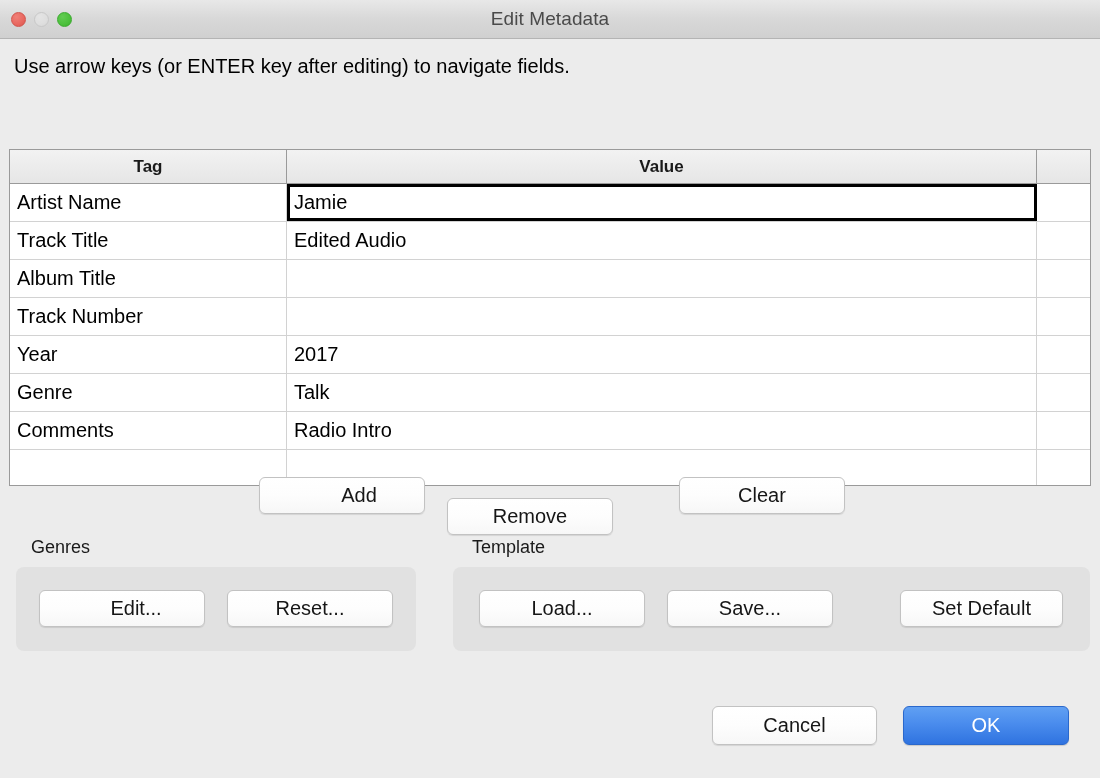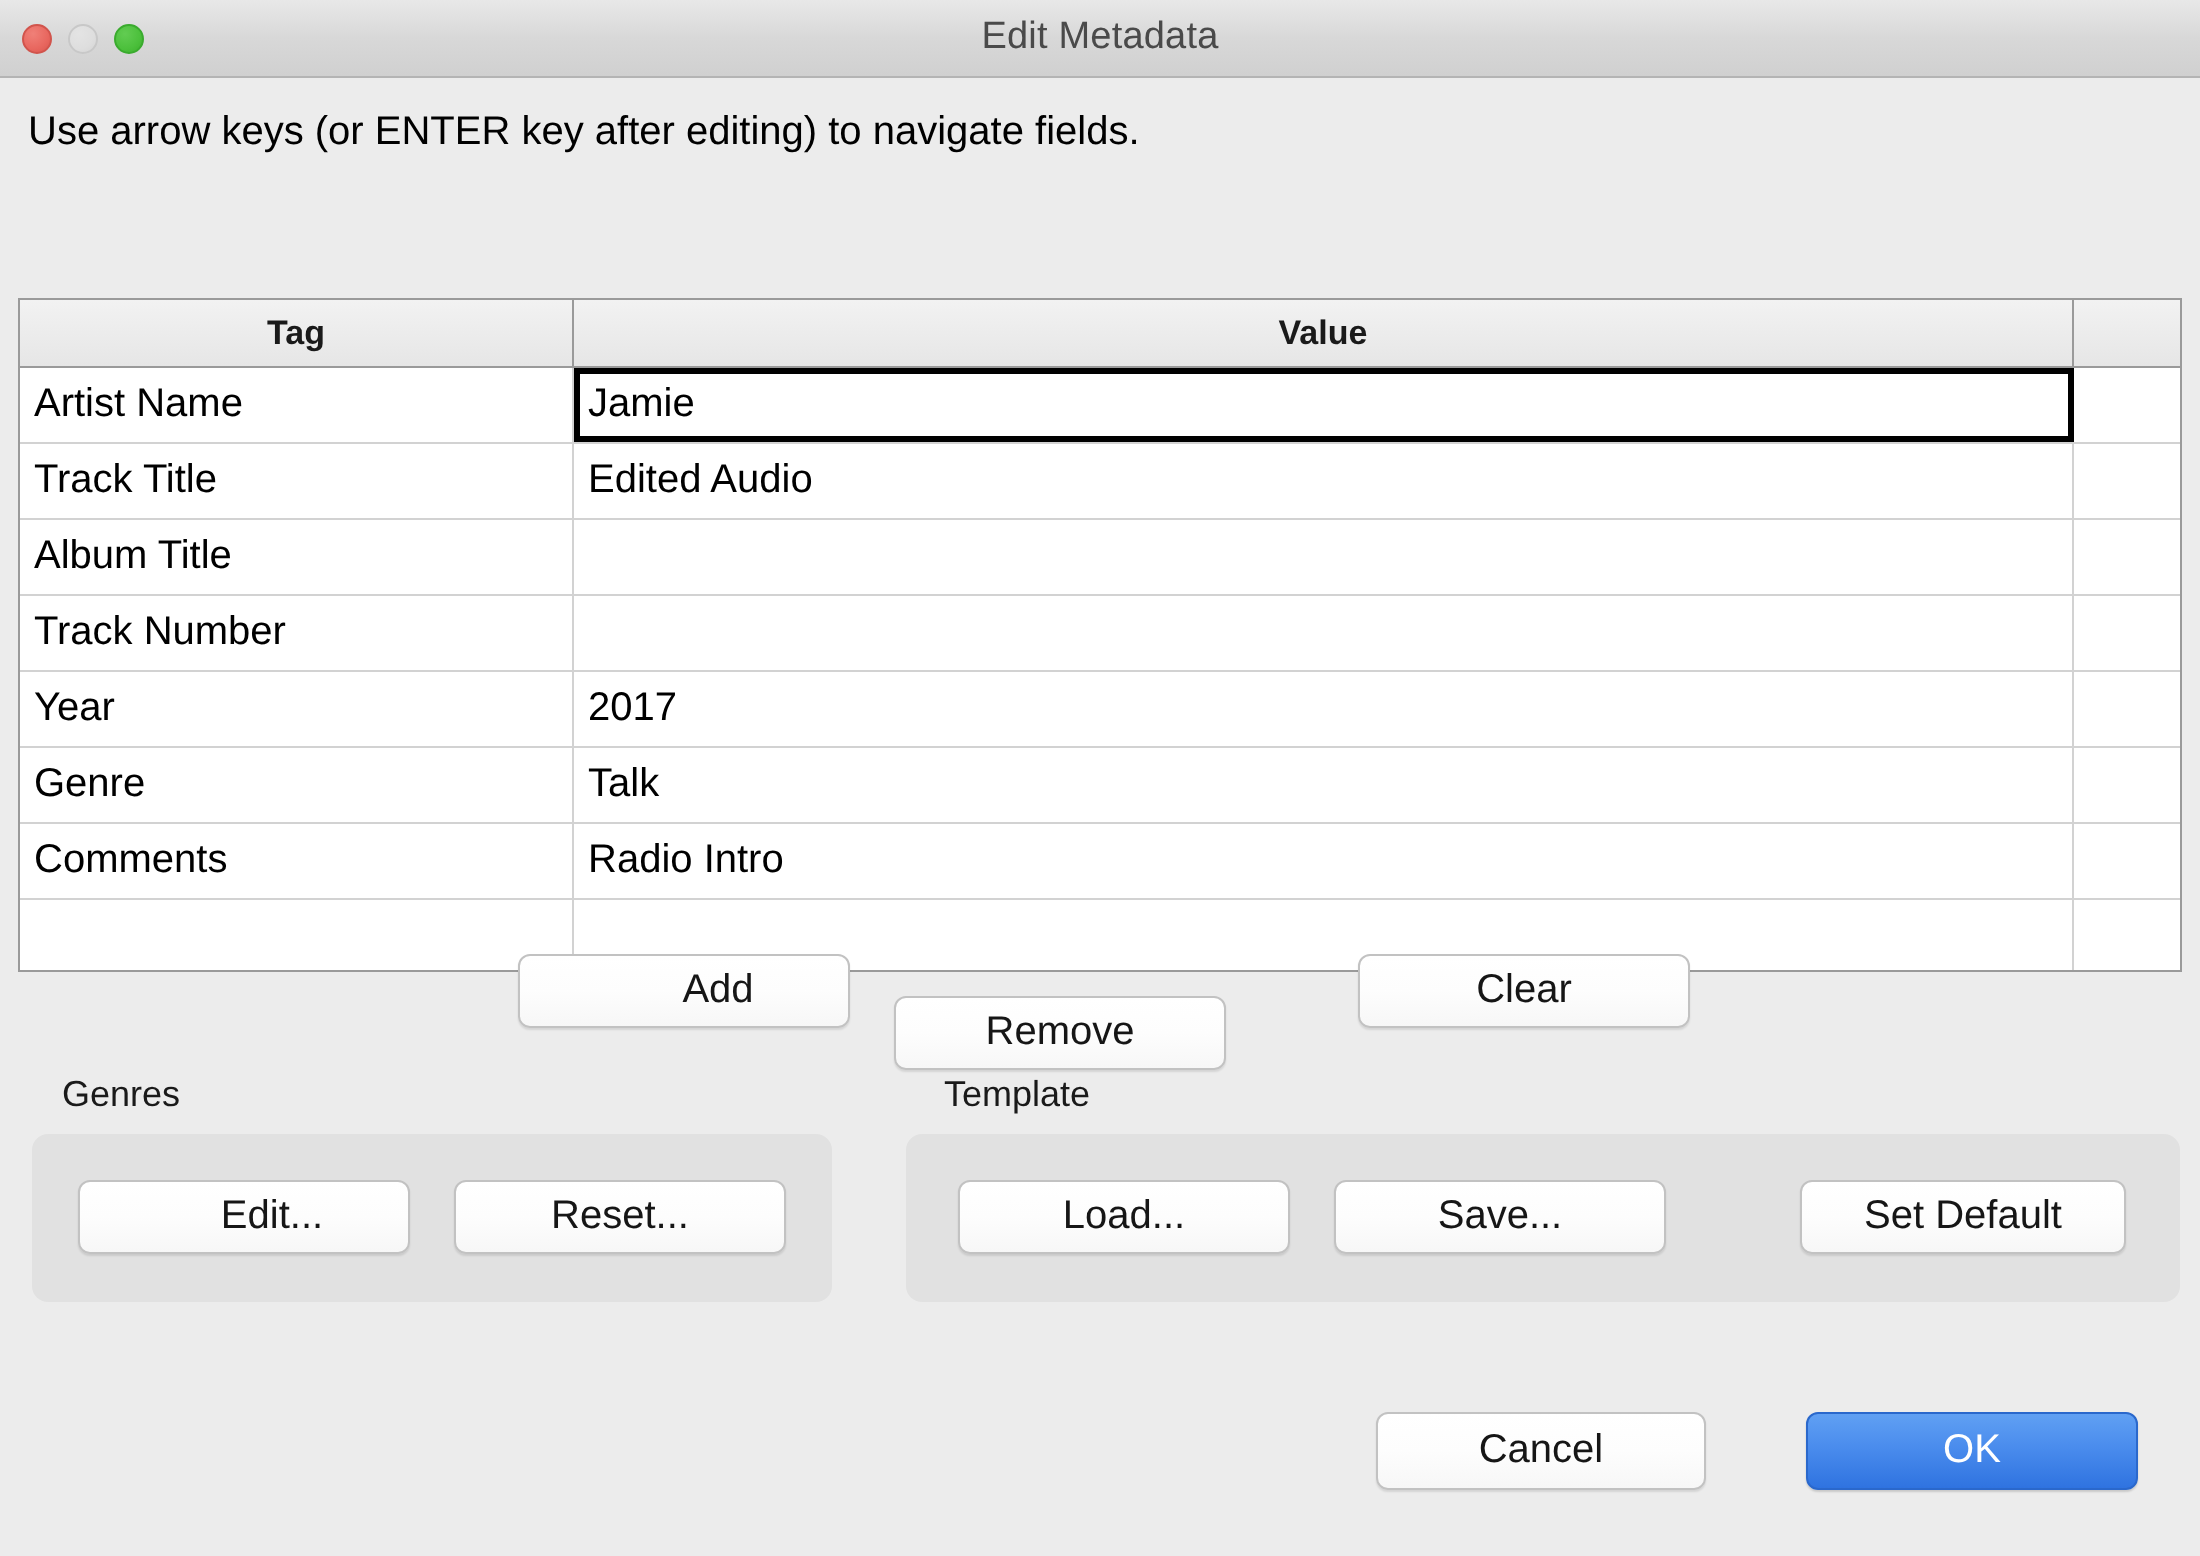--- a/index.html
+++ b/index.html
@@ -189,21 +189,21 @@
   #template-label { left: 472px; top: 537px; }
   #template-box   { left: 453px; top: 567px; width: 637px; height: 84px; }
 
   #btn-edit       { left: 39px;  top: 590px; width: 166px; height: 37px; padding-left: 28px; }
   #btn-reset      { left: 227px; top: 590px; width: 166px; height: 37px; }
   #btn-load       { left: 479px; top: 590px; width: 166px; height: 37px; }
   #btn-save       { left: 667px; top: 590px; width: 166px; height: 37px; }
   #btn-setdefault { left: 900px; top: 590px; width: 163px; height: 37px; }
 
   
-  #btn-cancel { left: 688px; top: 706px; width: 165px; height: 39px; }
+  #btn-cancel { left: 712px; top: 706px; width: 165px; height: 39px; }
   #btn-ok {
     left: 903px; top: 706px; width: 166px; height: 39px;
     background: linear-gradient(to bottom, #60a0f3 0%, #4a8ced 45%, #2f73e0 100%);
     border: 1px solid #2a68cc;
     color: #ffffff;
     box-shadow: 0 1px 1px rgba(0,0,0,0.15);
   }
 </style>
 </head>
 <body>

